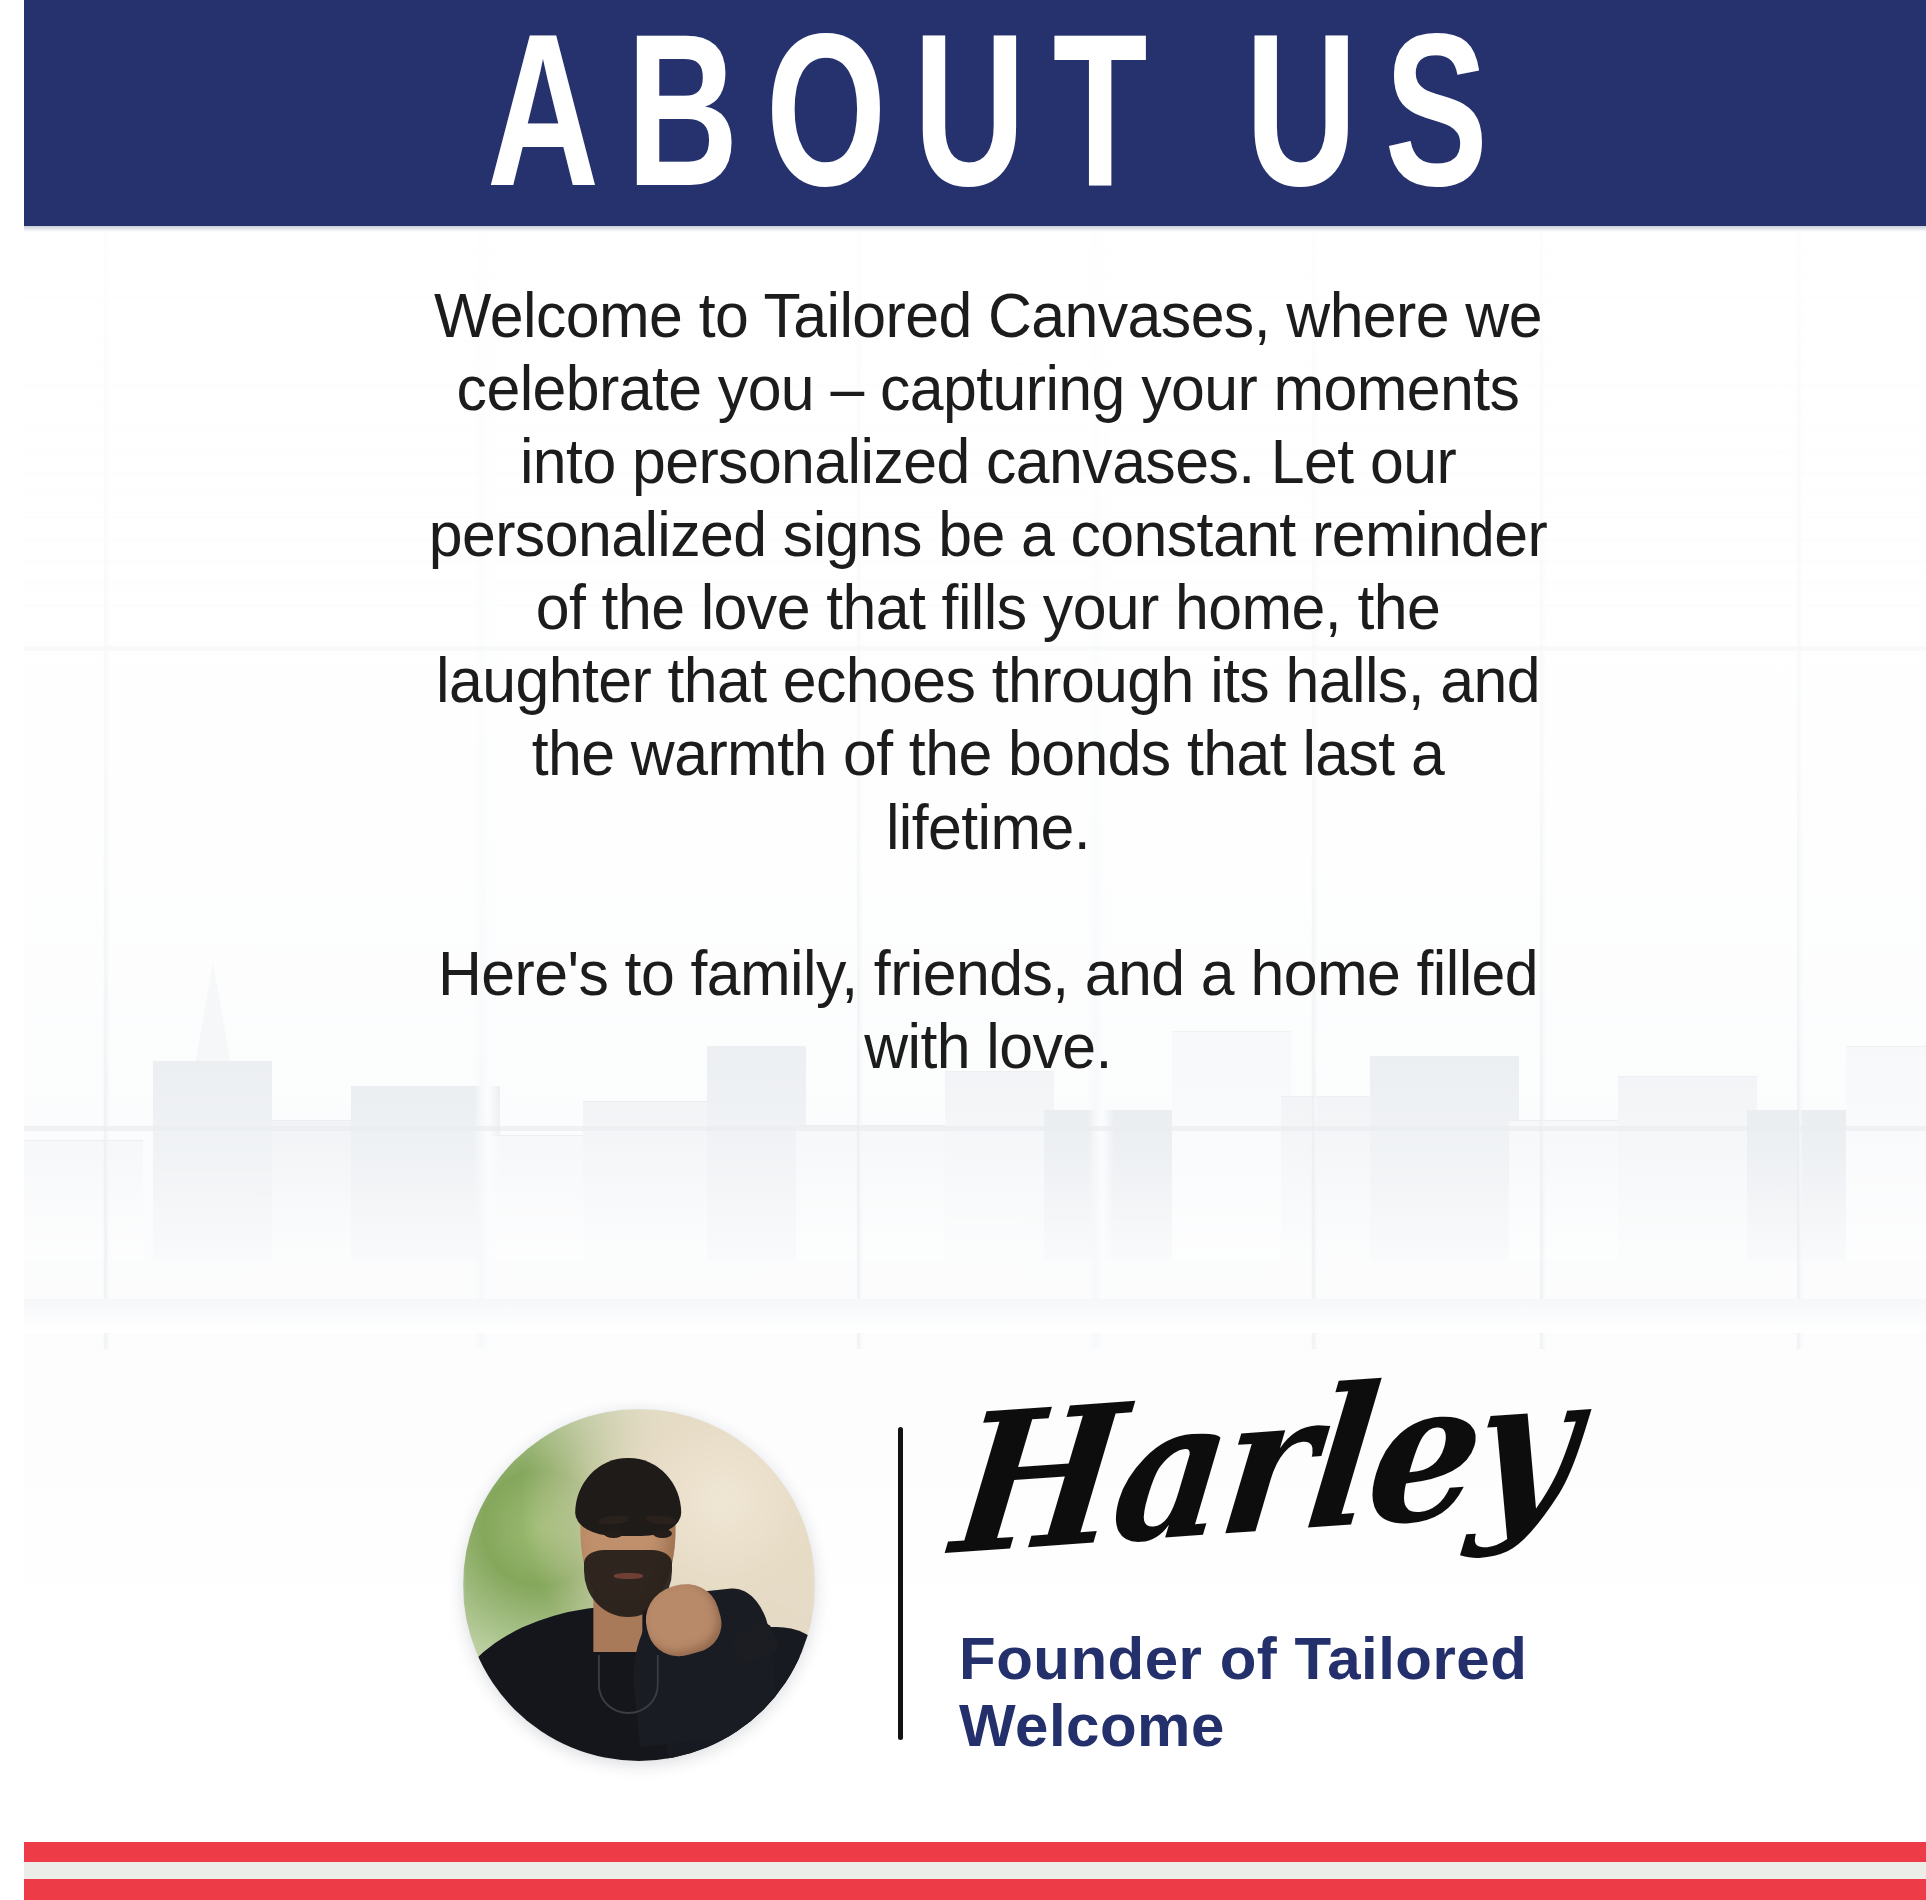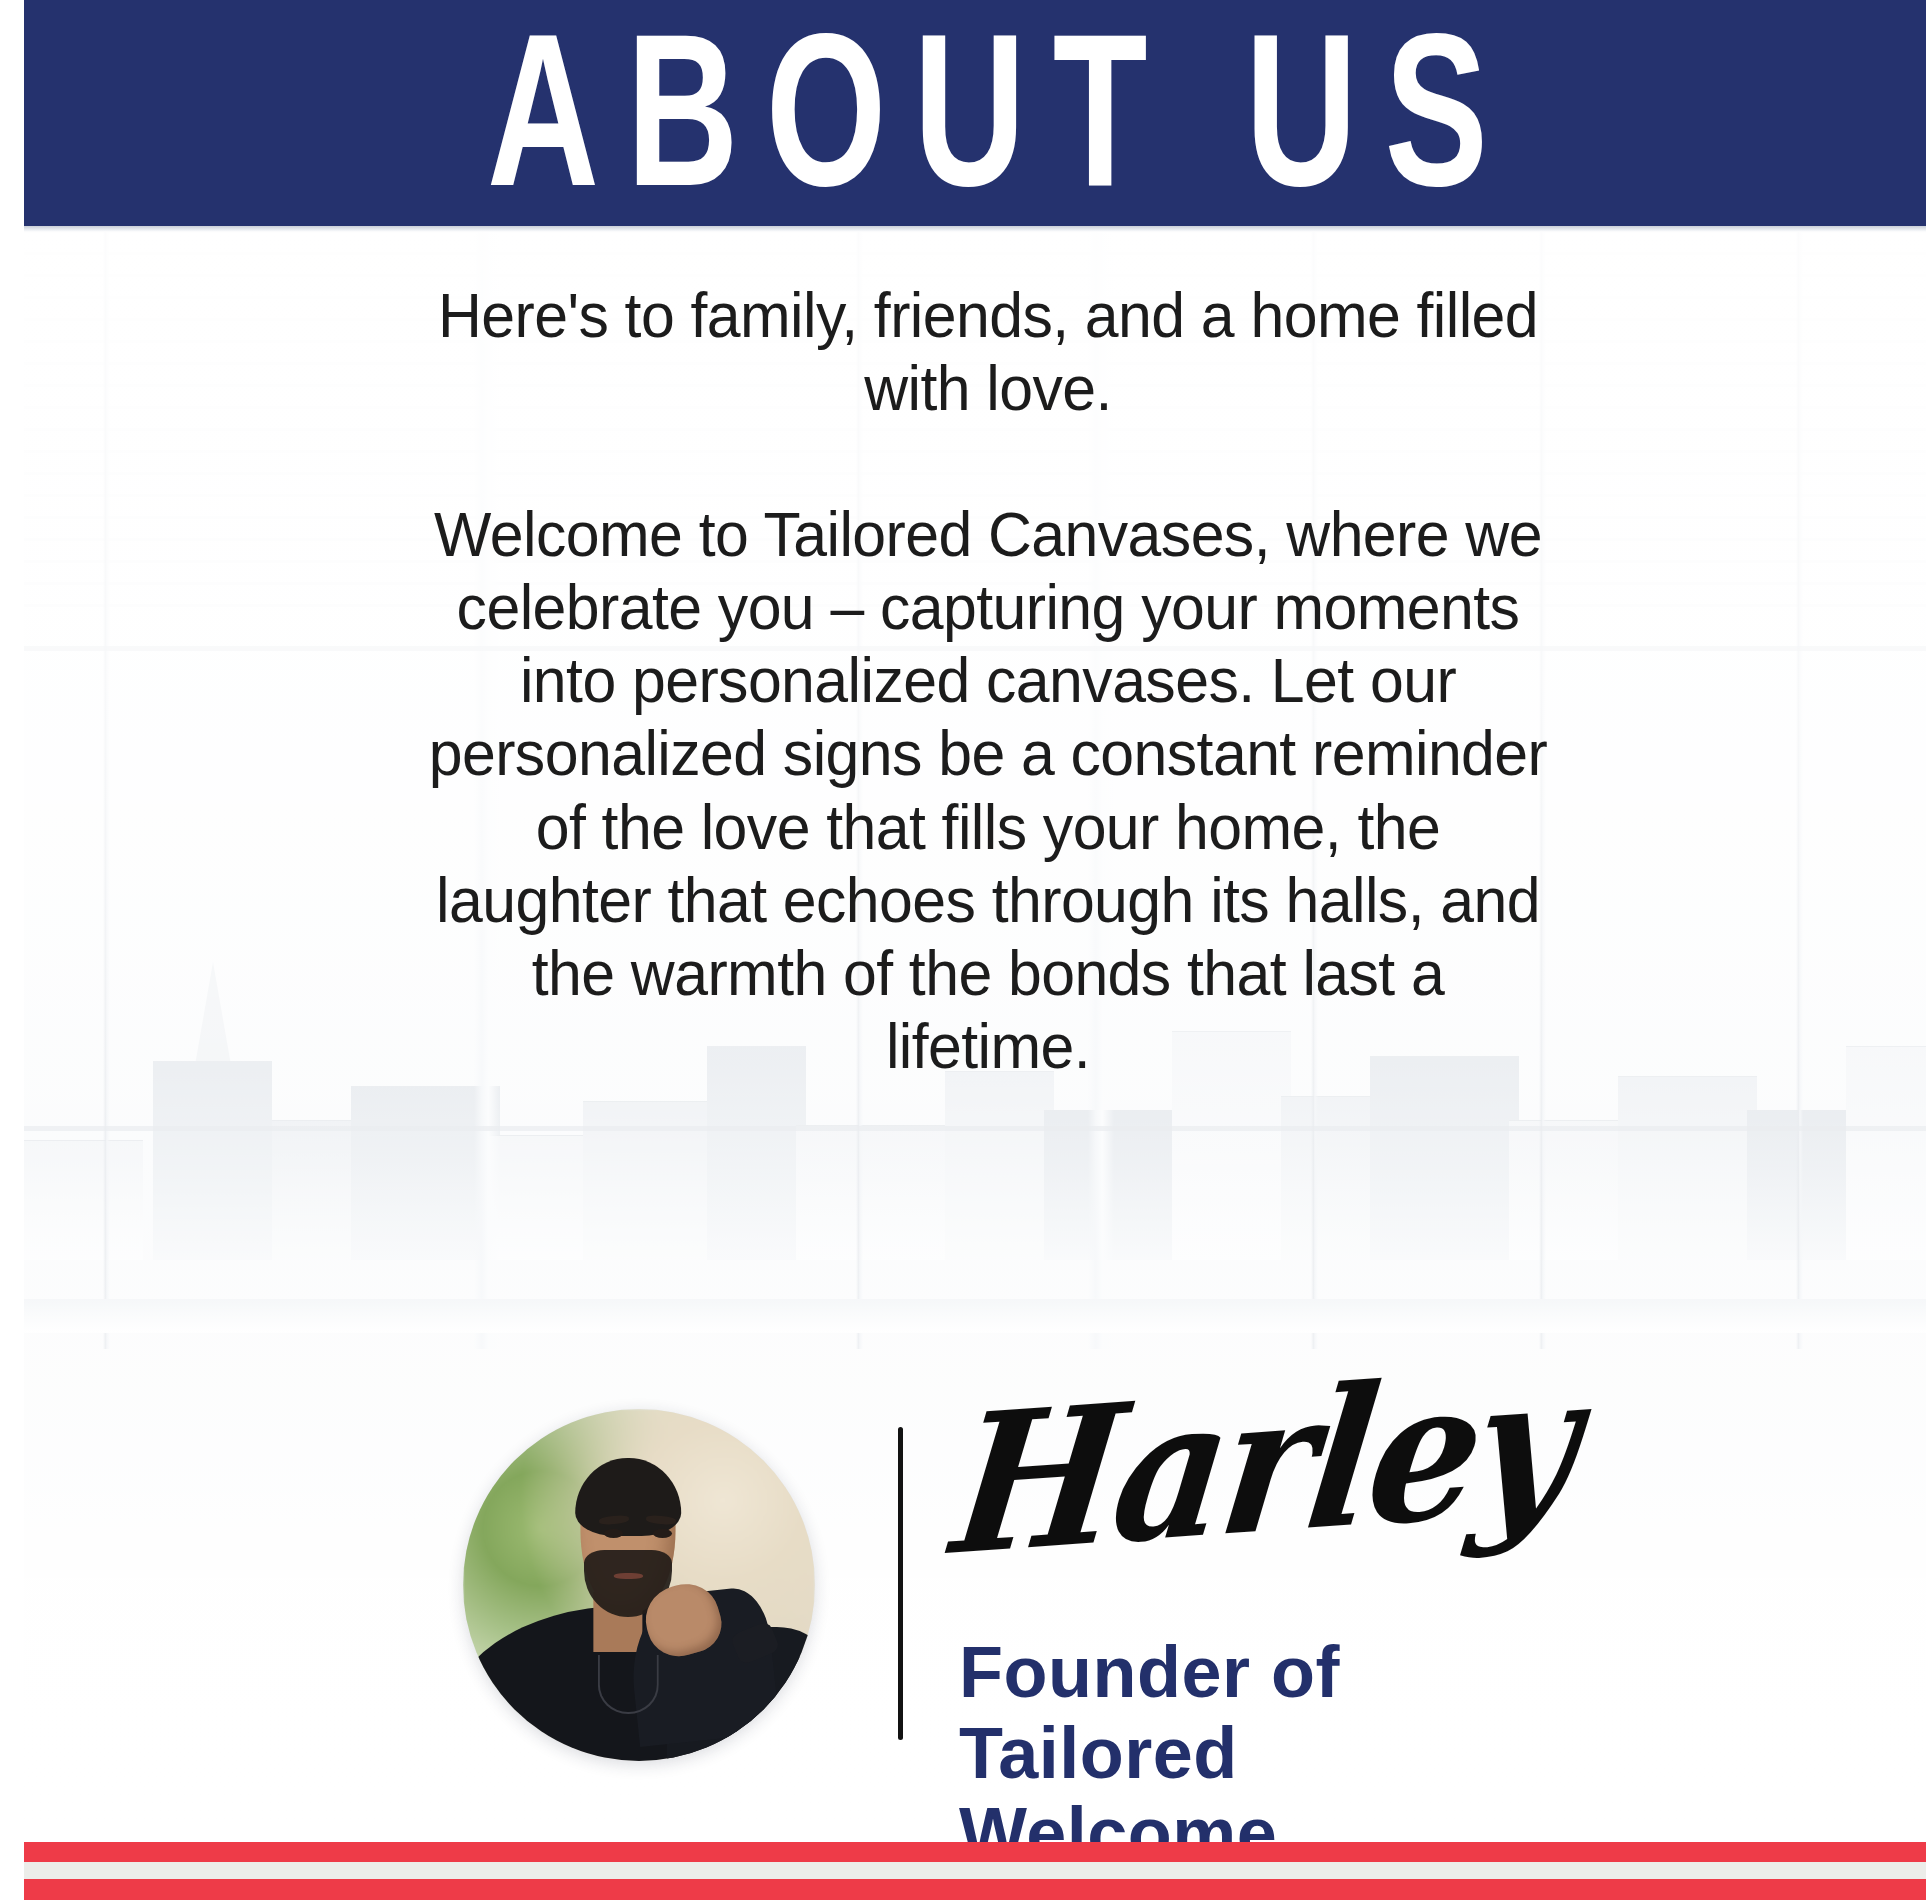--- a/index.html
+++ b/index.html
@@ -366,26 +366,26 @@
     color: #0d0d0d;
     transform: rotate(-4deg) skewX(-11deg) scaleX(0.92);
     transform-origin: left center;
     letter-spacing: -6px;
     white-space: nowrap;
     margin-left: 12px;
   }
   .role {
     position: absolute;
     left: 14px;
-    top: 241px;
+    top: 234px;
     width: 594px;
     color: #23306B;
     font-family: "Liberation Sans", sans-serif;
     font-weight: 700;
-    font-size: 72px;
+    font-size: 60px;
     line-height: 1.12;
     letter-spacing: 0.5px;
   }
 
   
   .bar-red-top {
     position: absolute;
     left: 0; top: 1842px;
     width: 1927px; height: 20px;
     background: #EE3B48;
@@ -449,24 +449,24 @@
     <div class="glass-haze"></div>
   </div>
 
   <div class="header-bar">
     <div class="header-title">ABOUT US</div>
   </div>
   <div class="header-edge"></div>
 
   <div class="copy">
     <p>
-        <span class="para-inner">Here's to family, friends, and a home filled with love.</span>
+        <span class="para-inner">Welcome to Tailored Canvases, where we celebrate you – capturing your moments into personalized canvases. Let our personalized signs be a constant reminder of the love that fills your home, the laughter that echoes through its halls, and the warmth of the bonds that last a lifetime.</span>
       </p>
     <p>
-        <span class="para-inner">Welcome to Tailored Canvases, where we celebrate you – capturing your moments into personalized canvases. Let our personalized signs be a constant reminder of the love that fills your home, the laughter that echoes through its halls, and the warmth of the bonds that last a lifetime.</span>
+        <span class="para-inner">Here's to family, friends, and a home filled with love.</span>
       </p>
   </div>
 
   <div class="author-row">
 
     <div class="avatar">
       <div class="photo-bg"></div>
       <div class="torso"></div>
       <div class="shoulder-r"></div>
       <div class="neck"></div>

